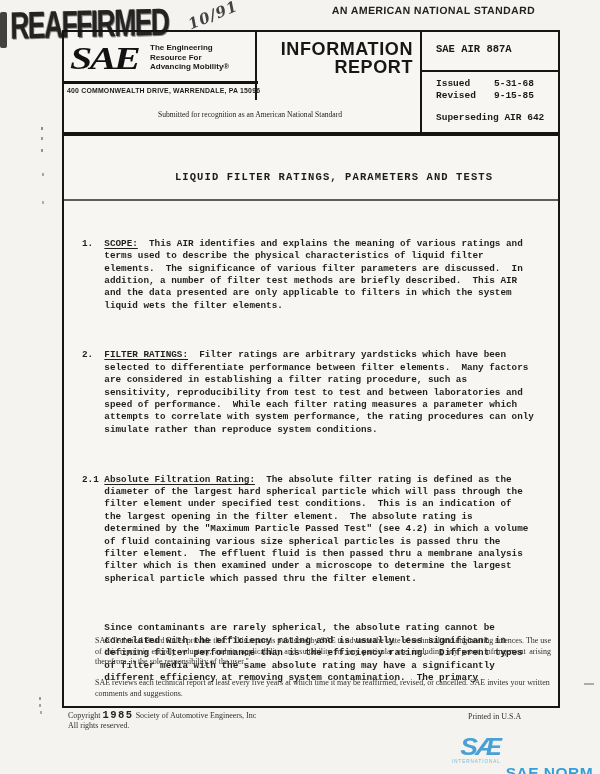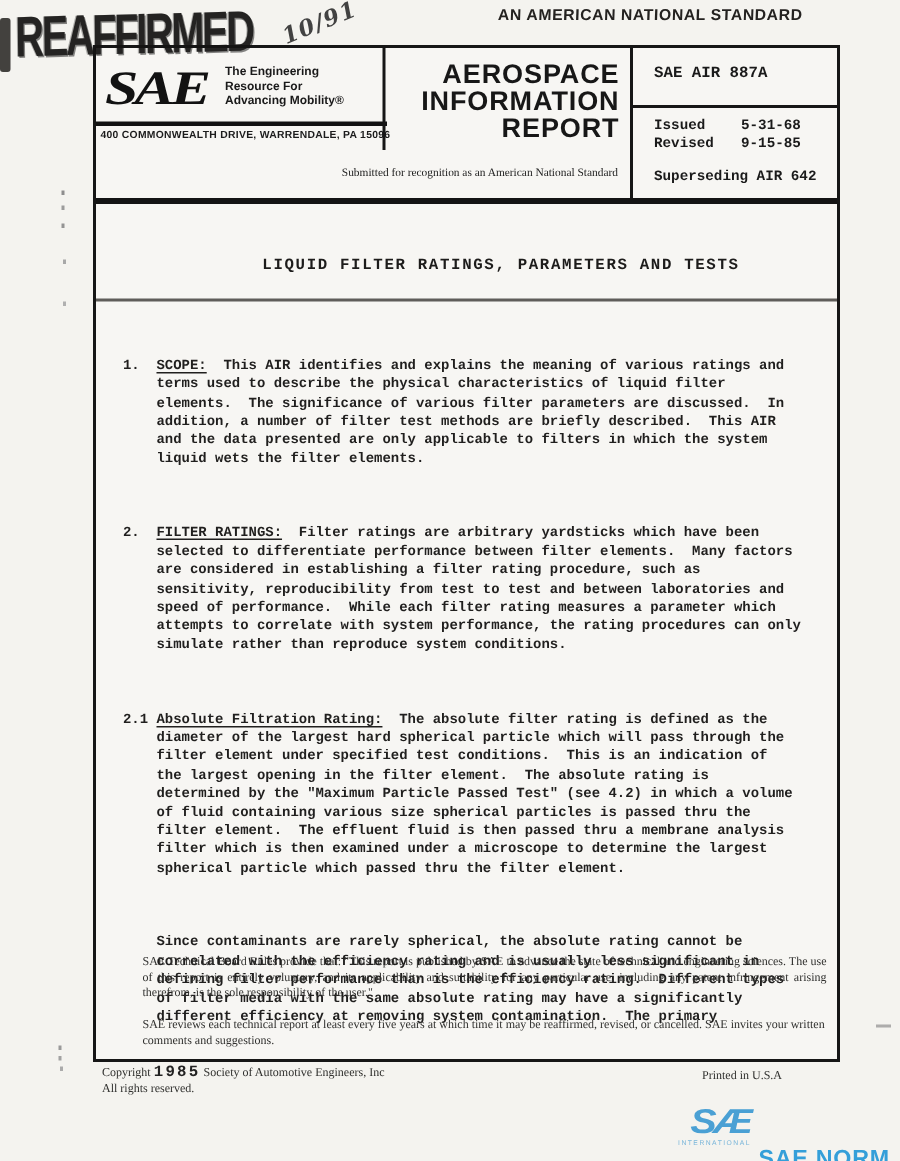--- a/index.html
+++ b/index.html
@@ -42,22 +42,22 @@
   .header-row{position:relative;height:100px;border-bottom:4px solid #141414;}
   
   .sae-logo{position:absolute;left:6px;top:8px;font-family:"Liberation Serif",serif;
     font-weight:900;font-style:italic;font-size:32px;letter-spacing:-2px;color:#121212;
     transform:scaleX(1.25);transform-origin:left top;}
   .tagline{position:absolute;left:86px;top:11px;font-weight:bold;
     font-size:8px;line-height:9.5px;color:#1a1a1a;white-space:nowrap;}
   .logo-rule{position:absolute;left:0;top:49px;width:194px;height:3px;background:#121212;}
   .address{position:absolute;left:3px;top:55px;font-size:6.9px;font-weight:bold;
     letter-spacing:.2px;color:#1c1c1c;white-space:nowrap;}
-  .submitted{position:absolute;left:0;top:78px;width:348px;text-align:right;
-    font-family:"Liberation Serif",serif;font-size:7.6px;color:#222;}
+  .submitted{position:absolute;left:0;top:78px;width:348px;text-align:center;
+    font-family:"Liberation Serif",serif;font-size:7.6px;color:#222;padding-left:12px;}
   
   .vd1{position:absolute;left:191px;top:0;height:68px;width:2px;background:#161616;}
   .vd2{position:absolute;left:356px;top:0;bottom:0;width:2px;background:#161616;}
   .hd{position:absolute;left:358px;right:0;top:38px;height:2px;background:#161616;}
   .doctype{position:absolute;left:193px;top:8px;width:156px;text-align:right;
     font-weight:700;font-size:18px;line-height:18px;letter-spacing:.6px;color:#171717;}
   .docid{position:absolute;left:372px;top:11px;font-family:"Liberation Mono",monospace;
     font-weight:bold;font-size:10.5px;color:#1a1a1a;}
   .dates{position:absolute;left:372px;top:46px;font-family:"Liberation Mono",monospace;
     font-weight:bold;font-size:9.5px;line-height:12px;color:#1a1a1a;}
@@ -117,21 +117,20 @@
 Advancing Mobility®</div>
       <div class="logo-rule"></div>
       <div class="address">400 COMMONWEALTH DRIVE, WARRENDALE, PA  15096</div>
       <div class="submitted">Submitted for recognition as an American National Standard</div>
 
       <div class="vd1"></div>
       <div class="vd2"></div>
       <div class="hd"></div>
 
       <div class="doctype">
-        <div>AEROSPACE</div>
         <div>INFORMATION</div>
         <div>REPORT</div>
       </div>
 
       <div class="docid">SAE AIR 887A</div>
 
       <div class="dates">
         <div><span class="lbl">Issued</span><span>5-31-68</span></div>
         <div><span class="lbl">Revised</span><span>9-15-85</span></div>
       </div>

